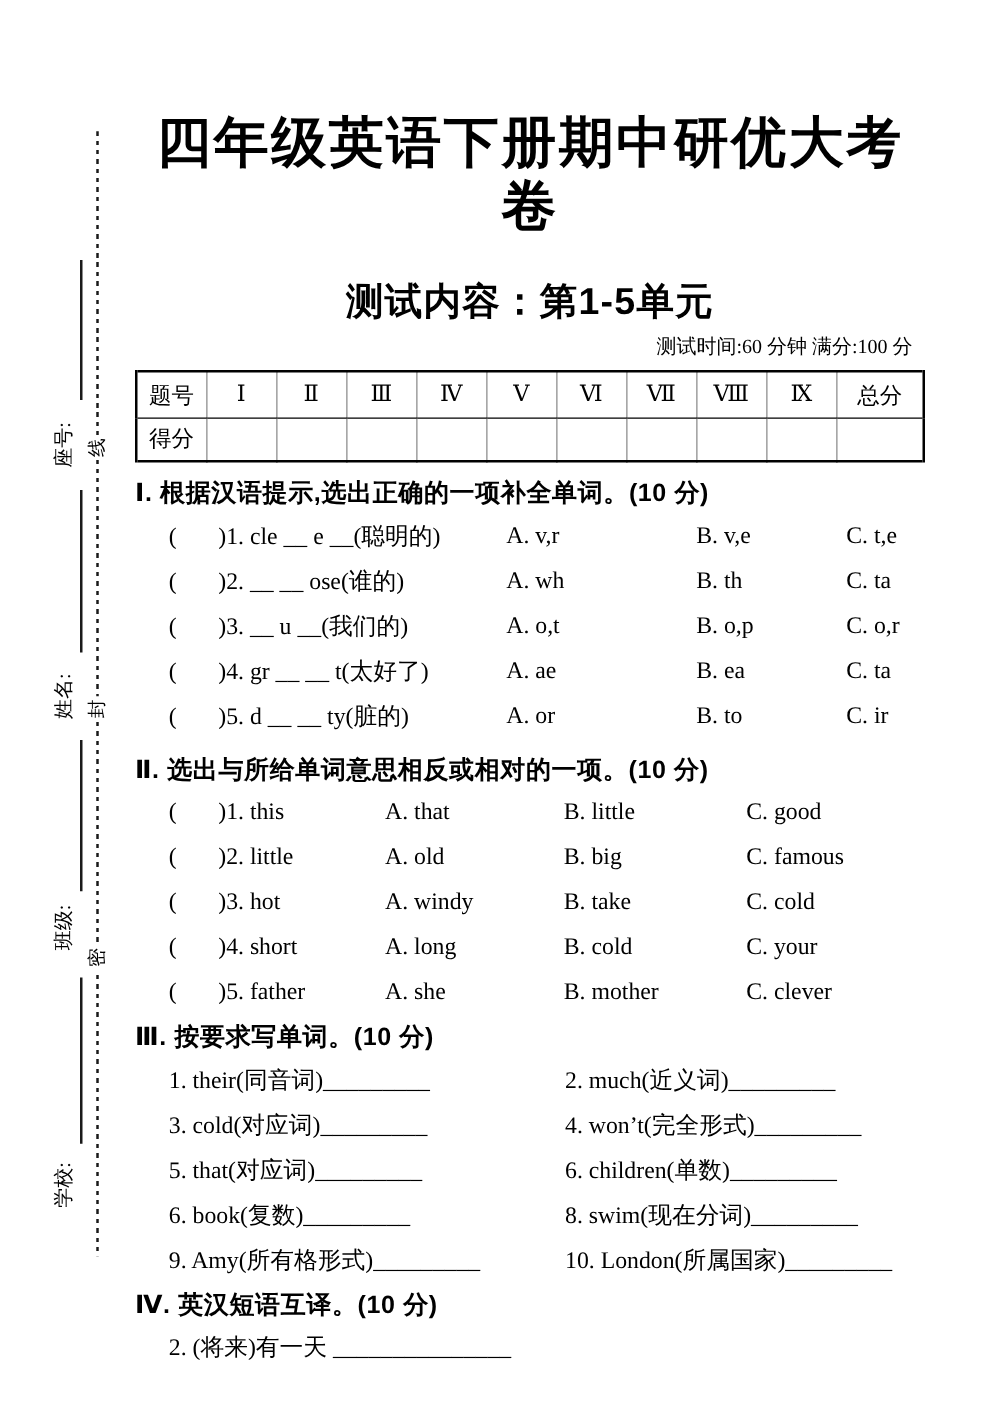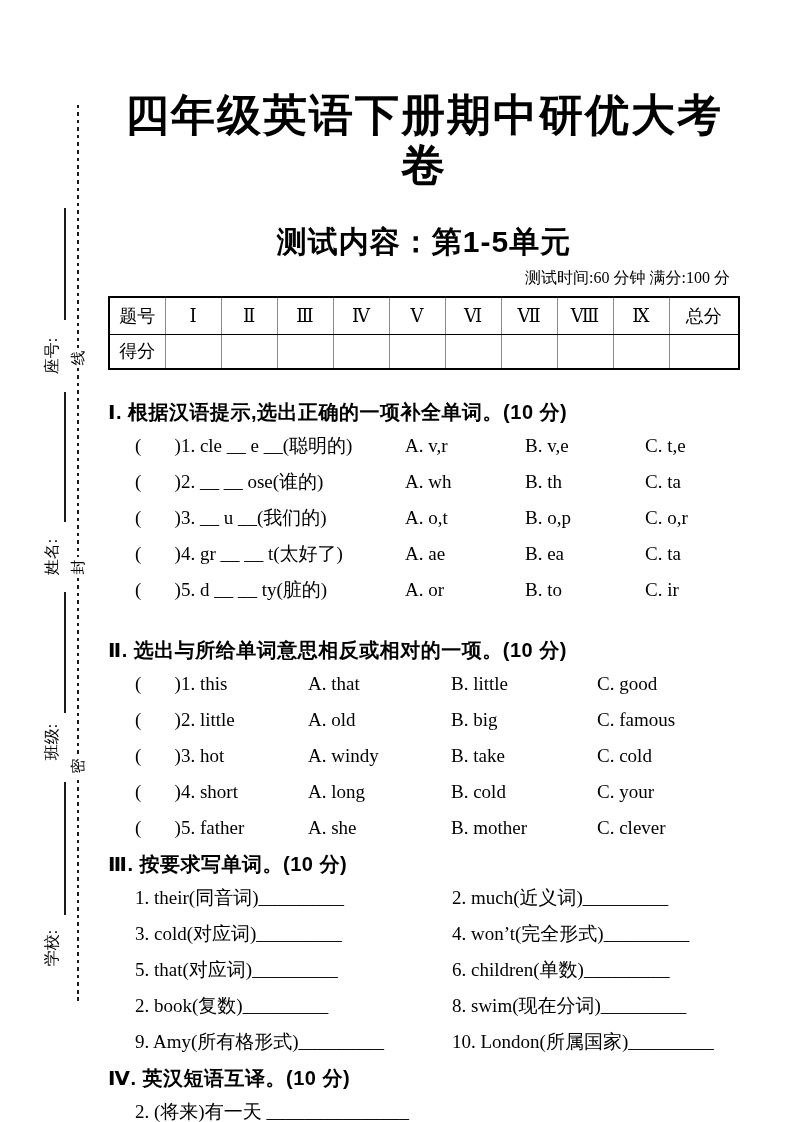--- a/index.html
+++ b/index.html
@@ -51,25 +51,25 @@
     border-top:1px solid #000; border-bottom:1px solid #000;
     border-left:1px solid #8a8a8a; border-right:1px solid #8a8a8a;
     text-align:center; font-size:18px; padding:0;
   }
   table.score td:first-child { border-left:2px solid #000; }
   table.score td:last-child { border-right:2px solid #000;margin-top:40px; }
   table.score tr.r1 td { height:37px; }
   table.score tr.r2 td { height:35px; }
 
   .sec-h { font-size:20px; line-height:26px; letter-spacing:0.5px; }
-  .sec-h.m1 { margin-top:29px; }
+  .sec-h.m1 { margin-top:12px; }
   .sec-h.m2 { margin-top:5px; }
   .qrows { margin-top:3px; }
   .qrow { height:36px; display:flex; align-items:center; padding-left:27px; font-size:19px; white-space:pre; }
-  .sec1 .stem { width:270px; } .sec1 .oa { width:120px; } .sec1 .ob { width:120px; } .sec1 .oc { flex:1; }
+  .sec1 .stem { width:270px; } .sec1 .oa { width:120px; } .sec1 .ob { width:120px;margin-left:32px; } .sec1 .oc { flex:1; }
   .sec2 .stem { width:173px; } .sec2 .oa { width:143px; } .sec2 .ob { width:146px; } .sec2 .oc { flex:1; }
   .tworow { height:36px; display:flex; align-items:center; padding-left:27px; font-size:19px; white-space:pre; }
   .tworow .cL { width:317px; } .tworow .cR { flex:1; }
 </style>
 </head>
 <body>
 
 <div class="page">
 
   <div class="seal-dotted"></div>
@@ -210,21 +210,21 @@
       </div>
       <div class="tworow">
         <span class="cL">3. cold(对应词)_________</span>
         <span class="cR">4. won’t(完全形式)_________</span>
       </div>
       <div class="tworow">
         <span class="cL">5. that(对应词)_________</span>
         <span class="cR">6. children(单数)_________</span>
       </div>
       <div class="tworow">
-        <span class="cL">2. book(复数)_________</span>
+        <span class="cL">6. book(复数)_________</span>
         <span class="cR">8. swim(现在分词)_________</span>
       </div>
       <div class="tworow">
         <span class="cL">9. Amy(所有格形式)_________</span>
         <span class="cR">10. London(所属国家)_________</span>
       </div>
     </div>
 
     <div class="sec-h hei m2">Ⅳ. 英汉短语互译。(10 分)</div>
     <div class="qrows">

